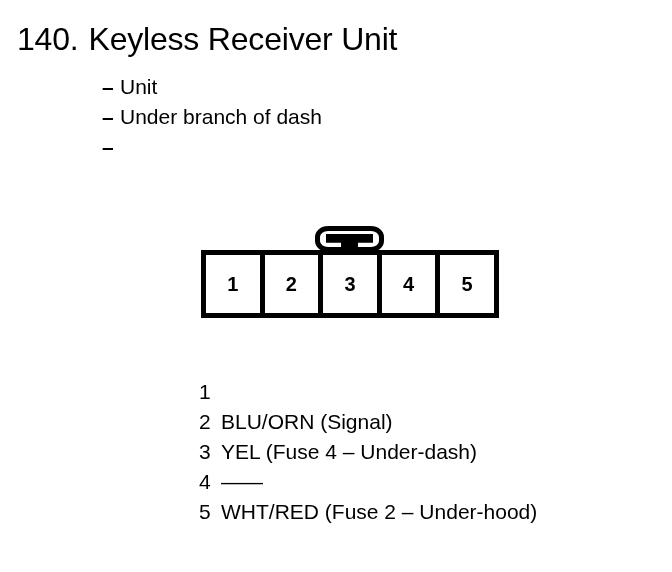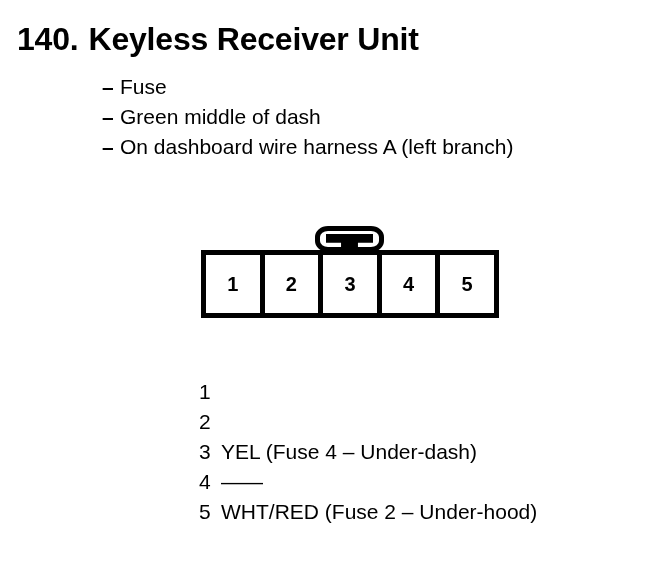--- a/index.html
+++ b/index.html
@@ -16,21 +16,21 @@
     color: #000000;
     -webkit-font-smoothing: none;
   }
 
   
   .page-title {
     position: absolute;
     left: 17px;
     top: 20px;
     font-size: 32px;
-    font-weight: bold;
+    font-weight: normal;
     line-height: 38px;
     white-space: nowrap;
     letter-spacing: -0.2px;
   }
   .page-title .title-number {
     margin-right: 10px;
   }
 
   
   .detail-list {
@@ -135,29 +135,28 @@
 </head>
 <body>
 
 <div class="page-title">
   <span class="title-number">140.</span><span>Keyless Receiver Unit</span>
 </div>
 
 <div class="detail-list">
   <div class="detail-item">
     <span class="detail-dash">–</span>
-    <span>Fuse</span>
+    <span>Unit</span>
   </div>
   <div class="detail-item">
     <span class="detail-dash">–</span>
-    <span>Green middle of dash</span>
+    <span>Under branch of dash</span>
   </div>
   <div class="detail-item">
     <span class="detail-dash">–</span>
-    <span>On dashboard wire harness A (left branch)</span>
   </div>
 </div>
 
 <div class="connector">
 
   <div class="latch">
     <div class="latch-outline"></div>
     <div class="latch-stem"></div>
   </div>
 
@@ -169,20 +168,21 @@
     <div class="pin-cell">5</div>
   </div>
 </div>
 
 <div class="pin-legend">
   <div class="legend-row">
     <span class="legend-num">1</span>
   </div>
   <div class="legend-row">
     <span class="legend-num">2</span>
+    <span class="legend-desc">BLU/ORN (Signal)</span>
   </div>
   <div class="legend-row">
     <span class="legend-num">3</span>
     <span class="legend-desc">YEL (Fuse 4 – Under-dash)</span>
   </div>
   <div class="legend-row">
     <span class="legend-num">4</span>
     <span class="legend-desc">——</span>
   </div>
   <div class="legend-row">

